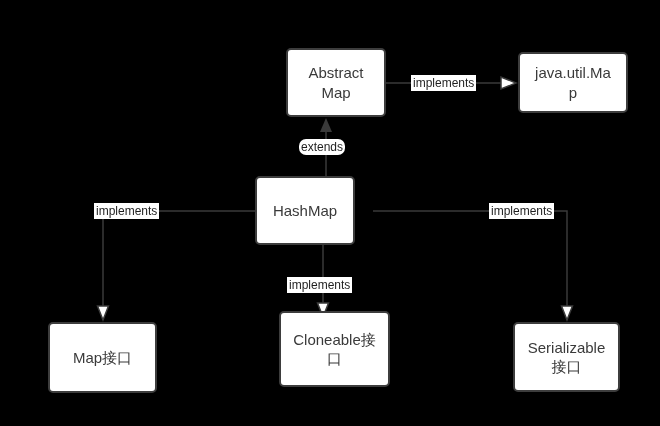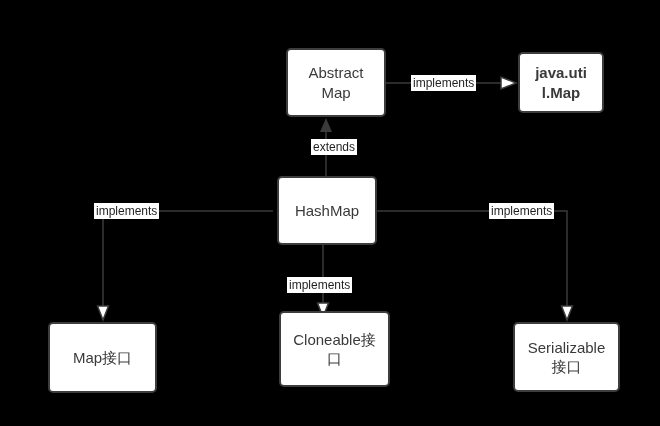--- a/index.html
+++ b/index.html
@@ -31,36 +31,36 @@
     align-items: center;
     justify-content: center;
     text-align: center;
     color: #3a3a3a;
     font-size: 15px;
     line-height: 1.3;
     word-break: break-all;
     z-index: 2;
   }
   .node-abstractmap   { left: 278px; top: 48px;  width: 100px; height: 69px; padding: 0 16px; margin-left: 8px; }
-  .node-javautilmap   { left: 518px; top: 52px;  width: 86px; height: 61px; padding: 0 14px; font-weight: bold; }
-  .node-hashmap       { left: 277px; top: 176px; width: 100px; height: 69px; padding: 0 8px; }
+  .node-javautilmap   { left: 518px; top: 52px;  width: 110px; height: 61px; padding: 0 14px; }
+  .node-hashmap       { left: 255px; top: 176px; width: 100px; height: 69px; padding: 0 8px; }
   .node-map           { left: 48px;  top: 322px; width: 109px; height: 71px; padding: 0 8px; }
   .node-cloneable     { left: 279px; top: 311px; width: 111px; height: 76px; padding: 0 9px; }
   .node-serializable  { left: 513px; top: 322px; width: 107px; height: 70px; padding: 0 7px; }
   .edge-label {
     position: absolute;
     background: #ffffff;
     color: #1f1f1f;
     font-size: 12px;
     line-height: 16px;
     padding: 0 2px;
     white-space: nowrap;
     z-index: 3;
   }
-  .label-extends      { left: 311px; top: 139px; }
+  .label-extends      { left: 299px; top: 139px; border-radius: 7px; }
   .label-impl-top     { left: 411px; top: 75px;  }
   .label-impl-left    { left: 94px;  top: 203px; }
   .label-impl-right   { left: 489px; top: 203px; }
   .label-impl-center  { left: 287px; top: 277px; }
 </style>
 </head>
 <body>
 
 <div class="diagram">
 

